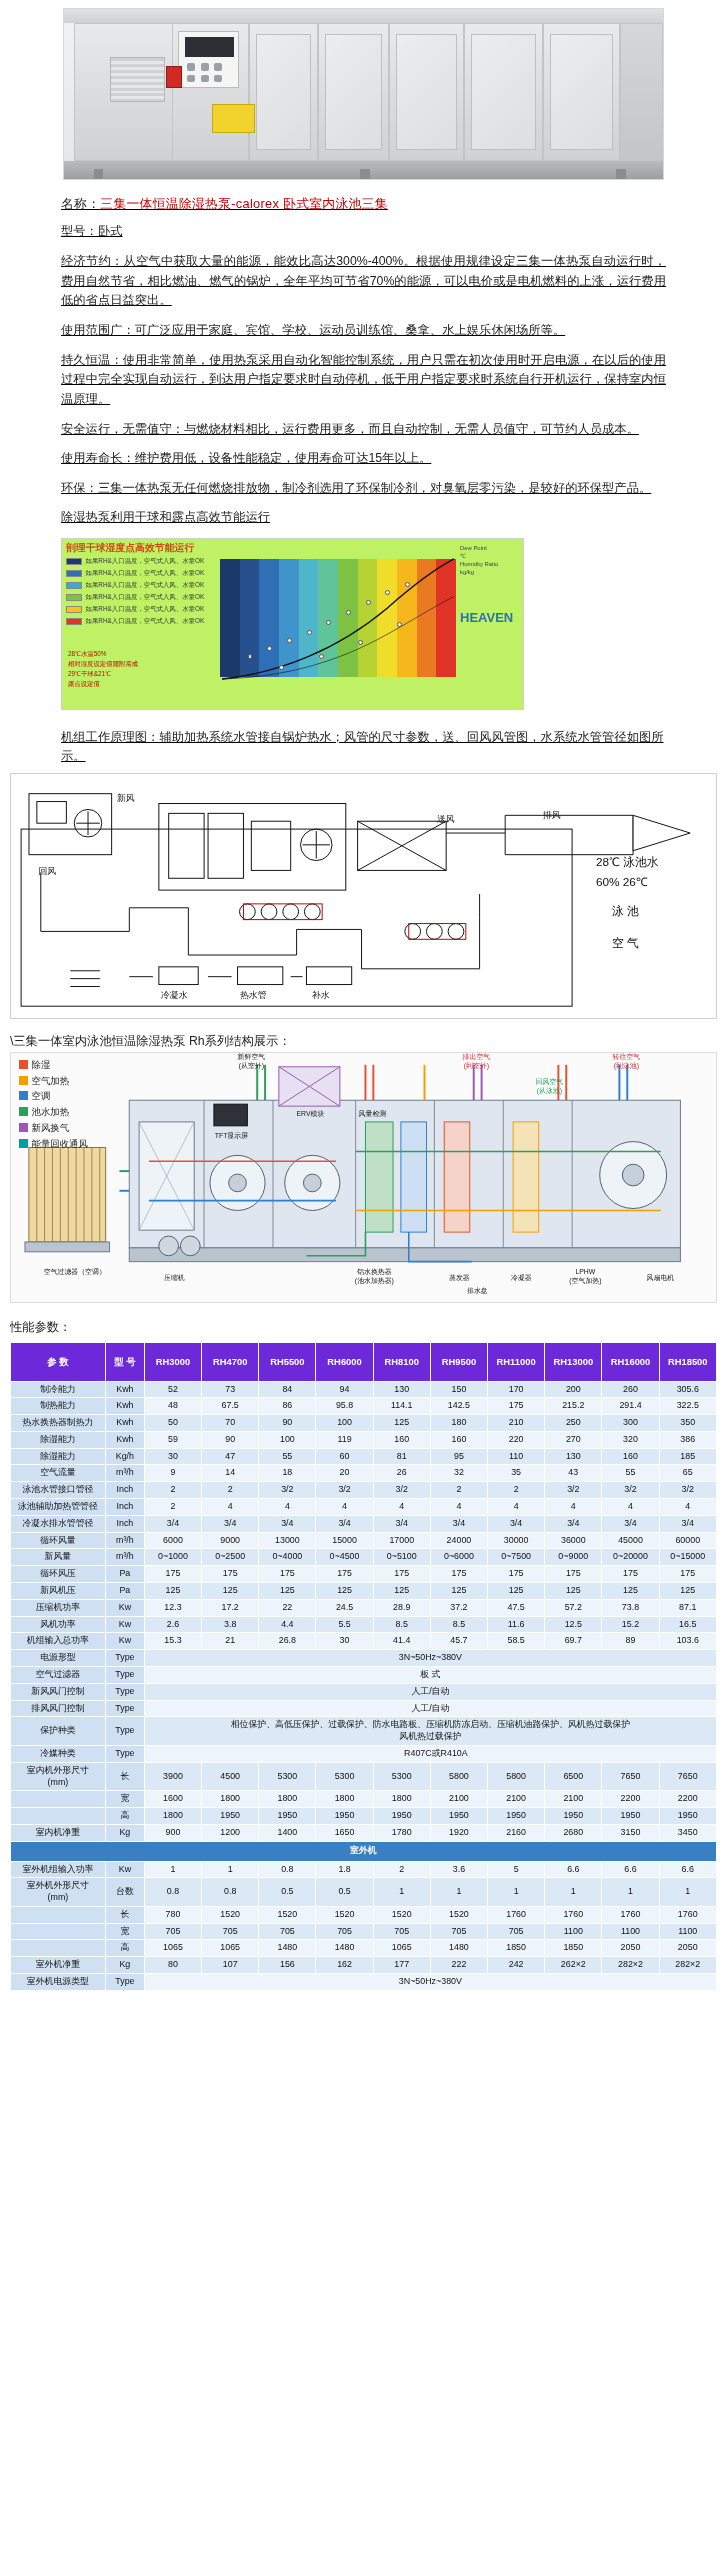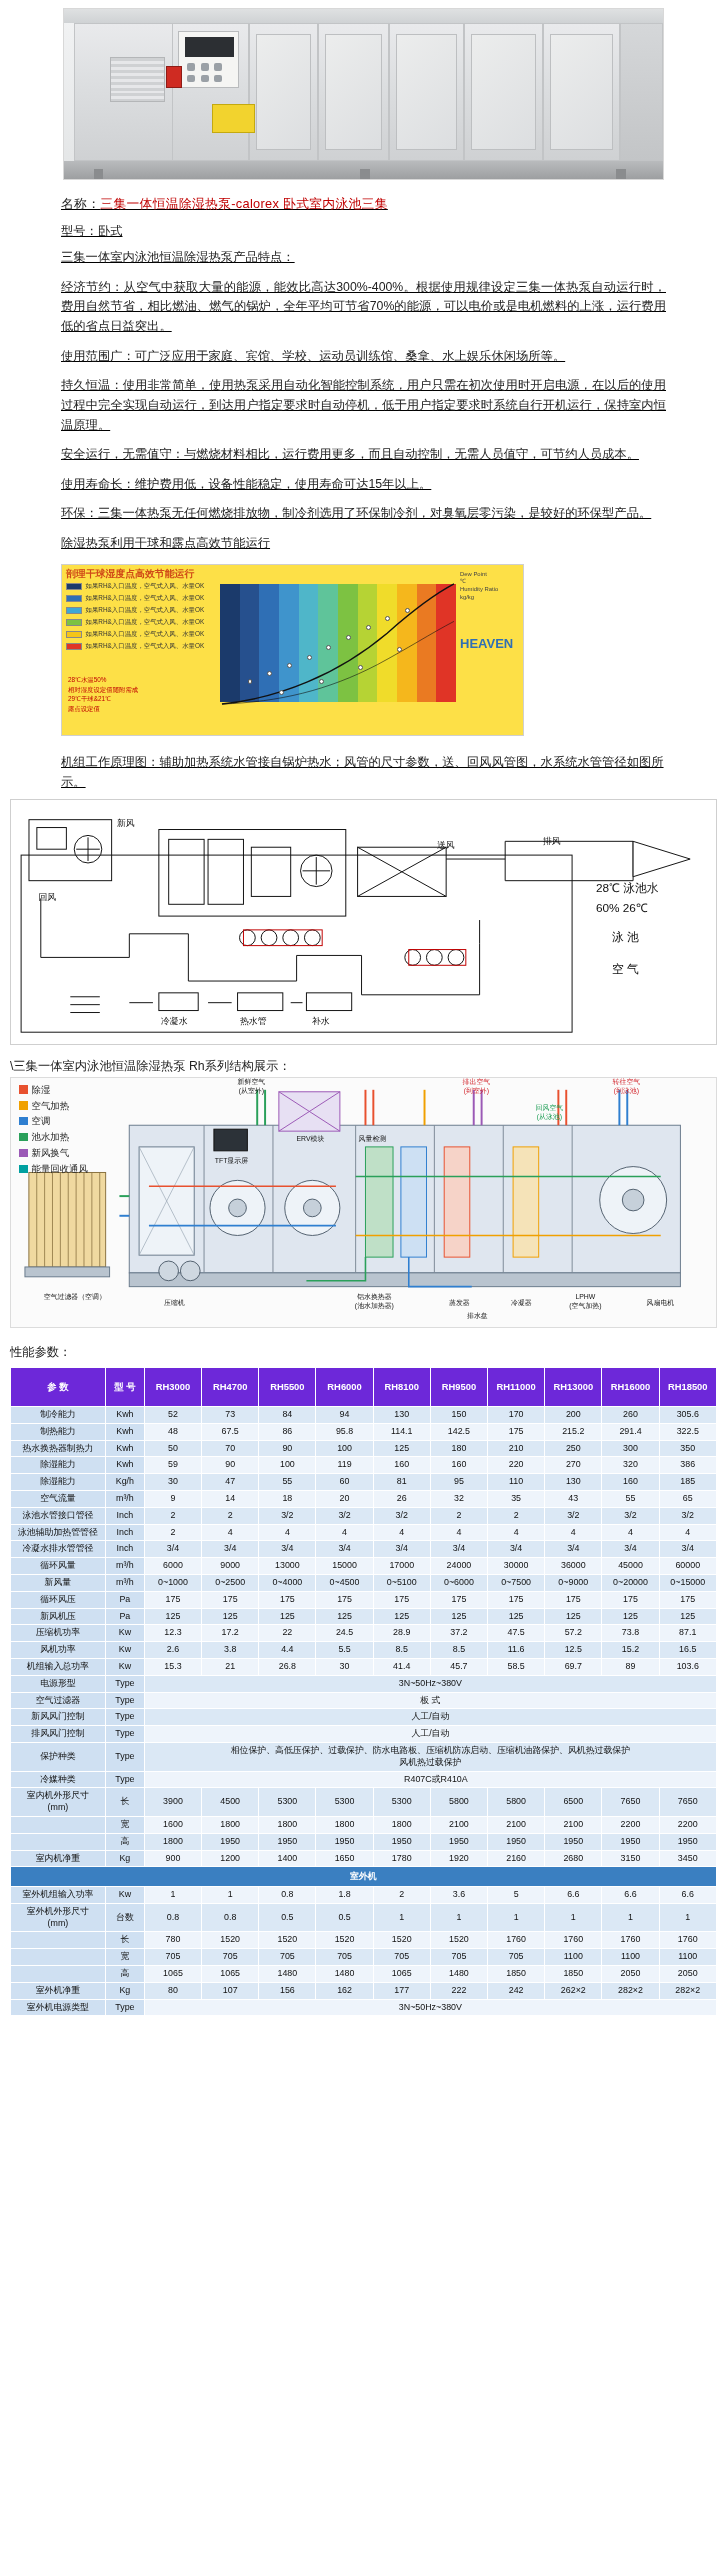--- a/index.html
+++ b/index.html
@@ -61,21 +61,21 @@
   p.para {
     font-size: 12.3px; line-height: 19.7px; color: #222;
     margin: 9.9px 0 0 0; text-align: justify;
   }
   p.para.tight { margin-top: 5.9px; }
 
   
   .psy-wrap { padding: 9.9px 0 3.9px 61px; }
   .psy {
     width: 463px; height: 172px; position: relative;
-    background: #fde047; border: 1px solid #cfcfcf; overflow: hidden;
+    background: #bef264; border: 1px solid #cfcfcf; overflow: hidden;
   }
   .psy-title {
     position: absolute; left: 3.9px; top: 2px; font-size: 9.9px; color: #d04a18; font-weight: bold;
   }
   .psy-legend { position: absolute; left: 3.9px; top: 17.7px; width: 148px; }
   .psy-legend .row { display: flex; align-items: center; font-size: 6.4px; color: #333; margin-bottom: 3px; }
   .psy-legend .sw { width: 15.8px; height: 6.9px; margin-right: 3.9px; border: 1px solid #888; }
   .psy-note { position: absolute; left: 5.9px; top: 110px; font-size: 6.4px; color: #c00000; line-height: 9.9px; width: 128px; }
   .psy-graph { position: absolute; left: 158px; top: 5.9px; width: 296px; height: 158px; }
   .psy-bands { position: absolute; left: 0; top: 13.8px; width: 236px; height: 118px; display: flex; }
@@ -173,21 +173,20 @@
     </div>
   </div>
 
   <div class="text-col">
 
     <div class="title-line">
       <span>名称：</span><span class="t-red">三集一体恒温除湿热泵-calorex 卧式室内泳池三集</span>
     </div>
 
     <p class="para">型号：卧式</p>
-    <p class="para tight">三集一体室内泳池恒温除湿热泵产品特点：</p>
 
     <p class="para">经济节约：从空气中获取大量的能源，能效比高达300%-400%。根据使用规律设定三集一体热泵自动运行时，费用自然节省，相比燃油、燃气的锅炉，全年平均可节省70%的能源，可以电价或是电机燃料的上涨，运行费用低的省点日益突出。</p>
     <p class="para">使用范围广：可广泛应用于家庭、宾馆、学校、运动员训练馆、桑拿、水上娱乐休闲场所等。</p>
     <p class="para">持久恒温：使用非常简单，使用热泵采用自动化智能控制系统，用户只需在初次使用时开启电源，在以后的使用过程中完全实现自动运行，到达用户指定要求时自动停机，低于用户指定要求时系统自行开机运行，保持室内恒温原理。</p>
     <p class="para">安全运行，无需值守：与燃烧材料相比，运行费用更多，而且自动控制，无需人员值守，可节约人员成本。</p>
     <p class="para">使用寿命长：维护费用低，设备性能稳定，使用寿命可达15年以上。</p>
     <p class="para">环保：三集一体热泵无任何燃烧排放物，制冷剂选用了环保制冷剂，对臭氧层零污染，是较好的环保型产品。</p>
     <p class="para">除湿热泵利用干球和露点高效节能运行</p>
   </div>
 

